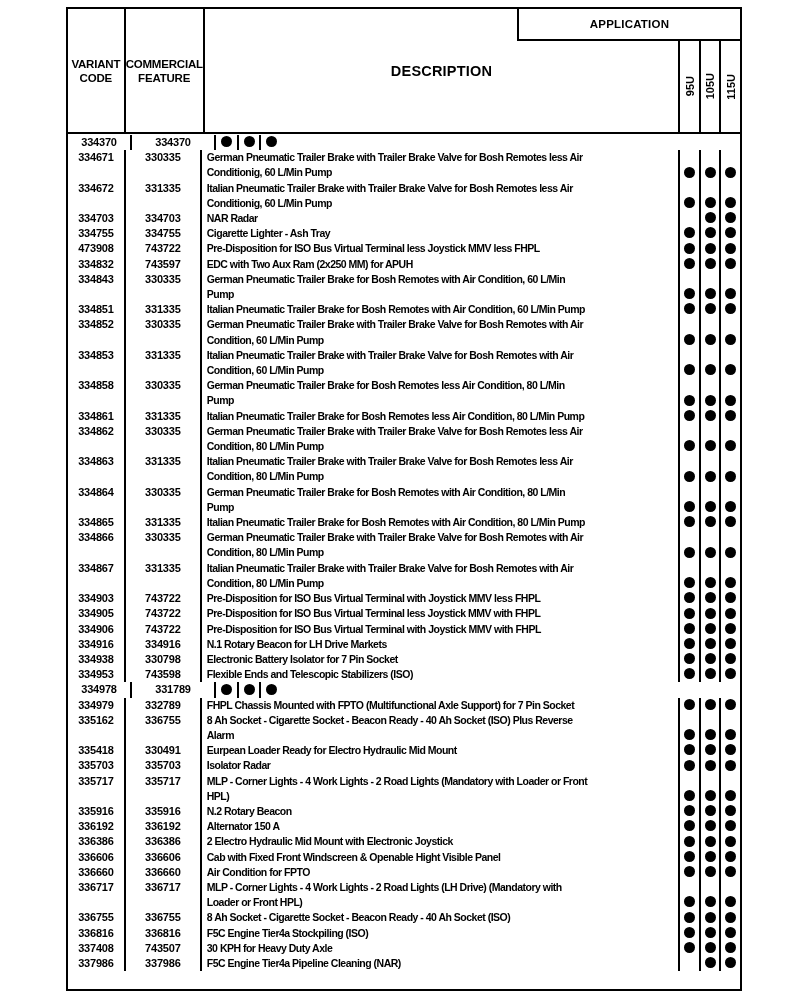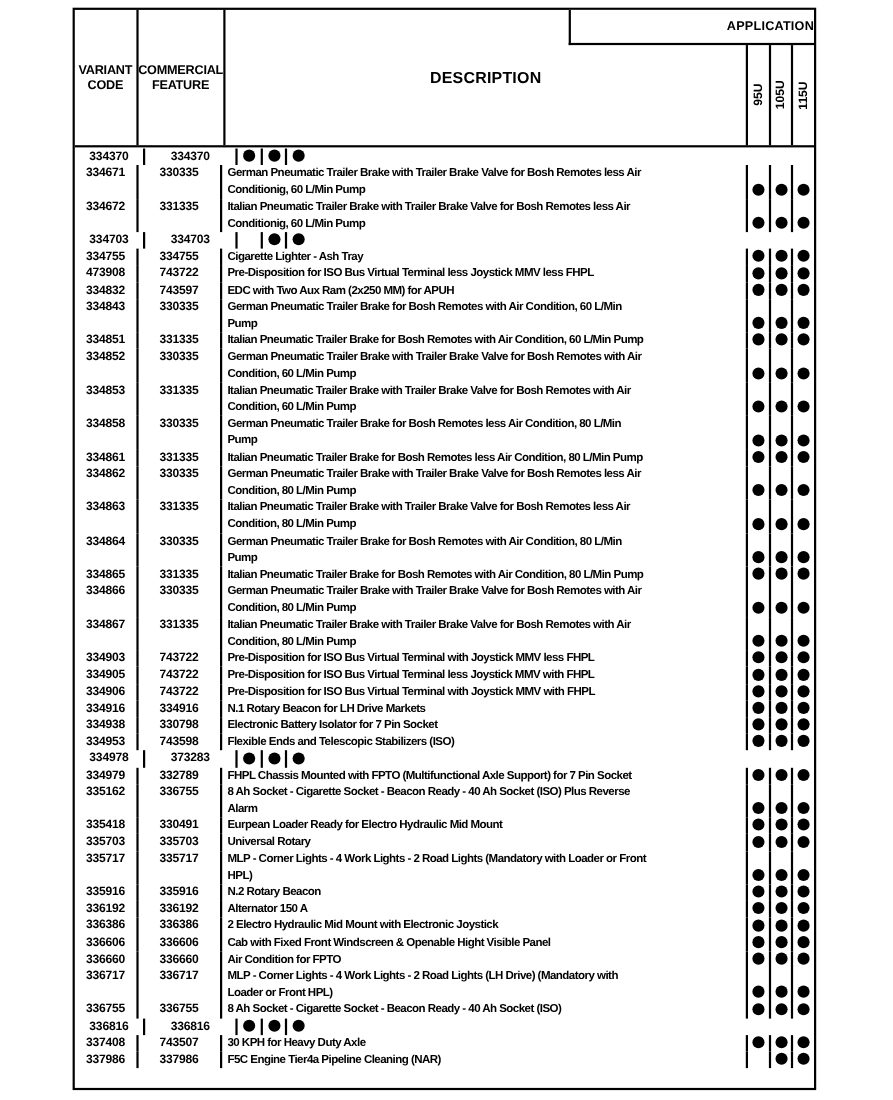--- a/index.html
+++ b/index.html
@@ -15,21 +15,21 @@
   .hcells{position:absolute;inset:0;display:flex;}
   .hc{box-sizing:border-box;display:flex;align-items:center;justify-content:center;
       text-align:center;font-weight:bold;}
   .hc.lbl{font-size:11.5px;line-height:14px;letter-spacing:-0.2px;}
   .hc.desc-h{font-size:14.5px;letter-spacing:0.2px;}
   .hc.rot{align-items:center;padding-top:32px;box-sizing:border-box;}
   .vtext{writing-mode:vertical-rl;transform:rotate(180deg);font-size:11px;font-weight:bold;
          letter-spacing:0;white-space:nowrap;}
   .appbox{position:absolute;top:0;left:449px;width:223px;height:32px;box-sizing:border-box;
           background:#fff;border-left:2px solid #000;border-bottom:2px solid #000;
-          display:flex;align-items:center;justify-content:flex-end;
+          display:flex;align-items:center;justify-content:center;
           font-size:11.5px;font-weight:bold;letter-spacing:0.2px;z-index:2;}
   
   .tbody{padding-top:1px;}
   .row{display:flex;align-items:stretch;}
   .cell{box-sizing:border-box;}
   .num{font-size:11px;font-weight:bold;letter-spacing:-0.2px;line-height:15.2px;
        text-align:center;white-space:nowrap;}
   .dsc{font-size:10.5px;font-weight:bold;letter-spacing:-0.5px;line-height:15.2px;
        padding-left:5px;white-space:pre-line;overflow:hidden;}
   .dotc{display:flex;align-items:flex-end;justify-content:center;padding-bottom:2px;}
@@ -110,20 +110,21 @@
             <span class="dot"></span>
           </div>
     <div class="cell dotc c6">
             <span class="dot"></span>
           </div>
   </div>
 
   <div class="row">
     <div class="cell num c1 bR">334703</div>
     <div class="cell num c2 bR">334703</div>
+    <div class="cell dsc c3 bR">NAR Radar</div>
     <div class="cell dotc c4 bR"></div>
     <div class="cell dotc c5 bR">
             <span class="dot"></span>
           </div>
     <div class="cell dotc c6">
             <span class="dot"></span>
           </div>
   </div>
 
   <div class="row">
@@ -445,21 +446,21 @@
     <div class="cell dotc c5 bR">
             <span class="dot"></span>
           </div>
     <div class="cell dotc c6">
             <span class="dot"></span>
           </div>
   </div>
 
   <div class="row">
     <div class="cell num c1 bR">334978</div>
-    <div class="cell num c2 bR">373283</div>
+    <div class="cell num c2 bR">331789</div>
     <div class="cell dotc c4 bR">
             <span class="dot"></span>
           </div>
     <div class="cell dotc c5 bR">
             <span class="dot"></span>
           </div>
     <div class="cell dotc c6">
             <span class="dot"></span>
           </div>
   </div>
@@ -506,21 +507,21 @@
             <span class="dot"></span>
           </div>
     <div class="cell dotc c6">
             <span class="dot"></span>
           </div>
   </div>
 
   <div class="row">
     <div class="cell num c1 bR">335703</div>
     <div class="cell num c2 bR">335703</div>
-    <div class="cell dsc c3 bR">Universal Rotary</div>
+    <div class="cell dsc c3 bR">Isolator Radar</div>
     <div class="cell dotc c4 bR">
             <span class="dot"></span>
           </div>
     <div class="cell dotc c5 bR">
             <span class="dot"></span>
           </div>
     <div class="cell dotc c6">
             <span class="dot"></span>
           </div>
   </div>
@@ -644,20 +645,21 @@
             <span class="dot"></span>
           </div>
     <div class="cell dotc c6">
             <span class="dot"></span>
           </div>
   </div>
 
   <div class="row">
     <div class="cell num c1 bR">336816</div>
     <div class="cell num c2 bR">336816</div>
+    <div class="cell dsc c3 bR">F5C Engine Tier4a Stockpiling (ISO)</div>
     <div class="cell dotc c4 bR">
             <span class="dot"></span>
           </div>
     <div class="cell dotc c5 bR">
             <span class="dot"></span>
           </div>
     <div class="cell dotc c6">
             <span class="dot"></span>
           </div>
   </div>

